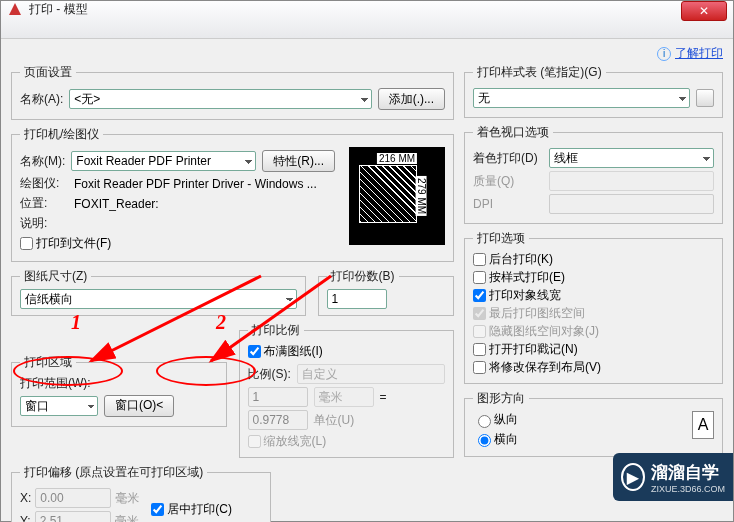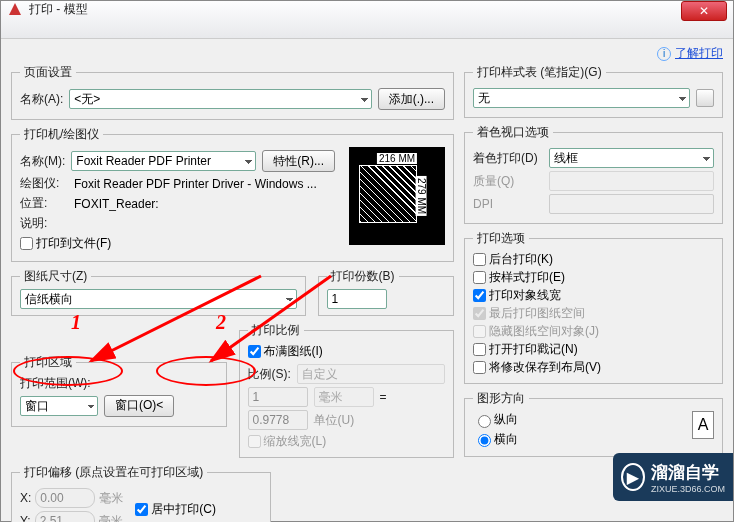--- a/index.html
+++ b/index.html
@@ -25,21 +25,21 @@
 select { appearance: none; padding-right: 16px; background-image: linear-gradient(45deg, transparent 50%, #555 50%), linear-gradient(135deg, #555 50%, transparent 50%); background-position: right 6px top 8px, right 2px top 8px; background-size: 4px 4px; background-repeat: no-repeat; }
 input[disabled], select[disabled] { background: #efefef; border-color: #ccc; color: #888; }
 .btn { height: 22px; border: 1px solid #888; background: linear-gradient(#fdfdfd, #e0e0e0); border-radius: 3px; padding: 0 10px; cursor: pointer; display: inline-flex; align-items: center; }
 .paper-preview { width: 96px; height: 98px; background: #000; position: relative; margin-left: 6px; }
 .paper-preview .label-top { position: absolute; top: 6px; left: 50%; transform: translateX(-50%); background: #fff; font-size: 10px; padding: 0 2px; }
 .paper-preview .label-right { position: absolute; right: 4px; top: 50%; transform: translateY(-50%) rotate(90deg); transform-origin: center; background: #fff; font-size: 10px; padding: 0 2px; }
 .hatch { position: absolute; left: 10px; top: 18px; width: 58px; height: 58px; background: repeating-linear-gradient(45deg, #fff 0, #fff 1px, #000 1px, #000 5px); border: 1px solid #fff; }
 .two-col { display: flex; gap: 12px; align-items: center; }
 .two-col > * { flex: 1; }
 .offset-row { display: flex; align-items: center; gap: 4px; margin: 3px 0; }
-.offset-row input { width: 60px; border-radius: 9px; }
+.offset-row input { width: 76px; }
 .unit { color: #999; }
 input[type=checkbox] { margin: 0 3px 0 0; vertical-align: middle; }
 label { display: inline-flex; align-items: center; }
 .chk-muted { color: #999; }
 .orient-icon { width: 22px; height: 28px; border: 1px solid #888; background: #fff; display: flex; align-items: center; justify-content: center; font-size: 16px; }
 .annotation { position: absolute; pointer-events: none; }
 .red-num { color: #f00; font-size: 20px; font-weight: bold; font-style: italic; font-family: "Times New Roman", serif; }
 .red-ellipse { border: 2px solid #f00; border-radius: 50%; position: absolute; }
 svg.arrow { position: absolute; }
 .watermark { position: absolute; right: 0; bottom: 20px; width: 120px; height: 48px; background: #1a3a5a; border-radius: 6px 0 0 6px; color: #fff; display: flex; align-items: center; padding: 4px 8px; gap: 6px; }

